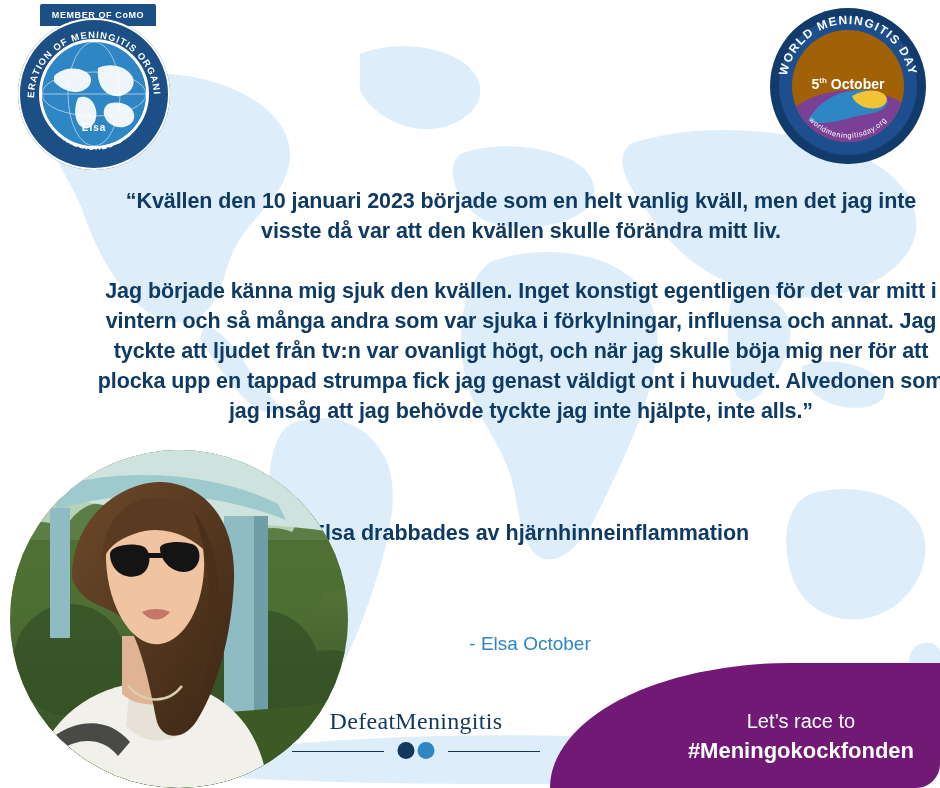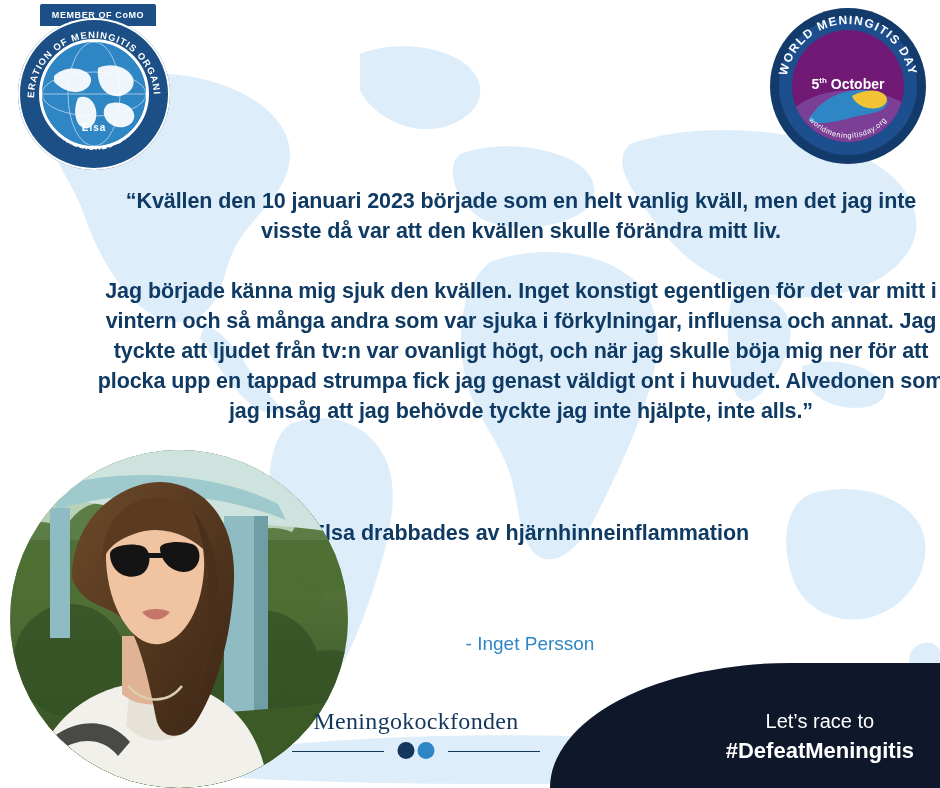--- a/index.html
+++ b/index.html
@@ -12,20 +12,21 @@
     font-family: "Liberation Sans", sans-serif;
     background: #ffffff;
     overflow: hidden;
   }
   .canvas {
     position: relative;
     width: 940px;
     height: 788px;
     background: #ffffff;
     overflow: hidden;
+    border-radius: 24px;
   }
 
   
   .map-bg {
     position: absolute;
     inset: 0;
     overflow: hidden;
   }
   .map-bg svg {
     position: absolute;
@@ -139,21 +140,21 @@
     border-radius: 50%;
     background: #1d4f8f;
   }
   .wmd-core {
     position: absolute;
     left: 22px;
     top: 22px;
     width: 112px;
     height: 112px;
     border-radius: 50%;
-    background: #701a75;
+    background: #a16207;
     overflow: hidden;
   }
   .wmd-core .purple-bottom {
     position: absolute;
     left: -10px;
     bottom: -18px;
     width: 140px;
     height: 70px;
     background: #7b3f96;
     border-radius: 50% 50% 0 0 / 60% 60% 0 0;
@@ -247,21 +248,21 @@
   }
   .photo svg { display: block; }
 
   
   .wedge {
     position: absolute;
     right: 0;
     bottom: 0;
     width: 390px;
     height: 125px;
-    background: #0f172a;
+    background: #701a75;
     border-top-left-radius: 240px 125px;
     overflow: hidden;
   }
   .wedge-text {
     position: absolute;
     right: 26px;
     bottom: 22px;
     text-align: center;
     color: #ffffff;
     line-height: 30px;
@@ -434,21 +435,21 @@
   <div class="quote-block">
     <p class="quote-para">“Kvällen den 10 januari 2023 började som en helt vanlig kväll, men det jag inte visste då var att den kvällen skulle förändra mitt liv.</p>
     <div class="quote-gap"></div>
     <p class="quote-para">Jag började känna mig sjuk den kvällen. Inget konstigt egentligen för det var mitt i vintern och så många andra som var sjuka i förkylningar, influensa och annat. Jag tyckte att ljudet från tv:n var ovanligt högt, och när jag skulle böja mig ner för att plocka upp en tappad strumpa fick jag genast väldigt ont i huvudet. Alvedonen som jag insåg att jag behövde tyckte jag inte hjälpte, inte alls.”</p>
   </div>
 
   <div class="attribution">
     <div>Elsa drabbades av hjärnhinneinflammation</div>
   </div>
 
-  <div class="byline">- Inget Persson</div>
+  <div class="byline">- Elsa October</div>
 
   <div class="photo">
     <svg width="338" height="338" viewBox="0 0 338 338" aria-hidden="true">
       <defs>
         <clipPath id="circleClip">
             <circle cx="169" cy="169" r="169"></circle>
           </clipPath>
         <linearGradient id="skyG" x1="0" y1="0" x2="0" y2="1">
           <stop offset="0%" stop-color="#bfd9c4"></stop>
           <stop offset="100%" stop-color="#8fae7c"></stop>
@@ -513,31 +514,31 @@
         <path d="M132 162 C140 158,152 158,160 162 C152 172,140 172,132 162 Z" fill="#c4766a"></path>
 
         <path d="M118 236 C134 254,158 254,172 236" stroke="#d9cfae" stroke-width="2.5" fill="none"></path>
 
         <path d="M44 286 C70 268,100 268,120 292 L108 306 C92 286,68 288,50 300 Z" fill="#2b2b2b" opacity="0.85"></path>
       </g>
     </svg>
   </div>
 
   <div class="sponsor">
-    <div class="sponsor-name">Meningokockfonden</div>
+    <div class="sponsor-name">DefeatMeningitis</div>
     <div class="sponsor-rule">
       <span class="line left"></span>
       <span class="line right"></span>
       <span class="sponsor-dots">
         <i class="dark"></i>
           <i></i>
       </span>
     </div>
   </div>
 
   <div class="wedge">
     <div class="wedge-text">
       <div class="wedge-line1">Let’s race to</div>
-      <div class="wedge-line2">#DefeatMeningitis</div>
+      <div class="wedge-line2">#Meningokockfonden</div>
     </div>
   </div>
 
 </div>
 
 </body></html>

